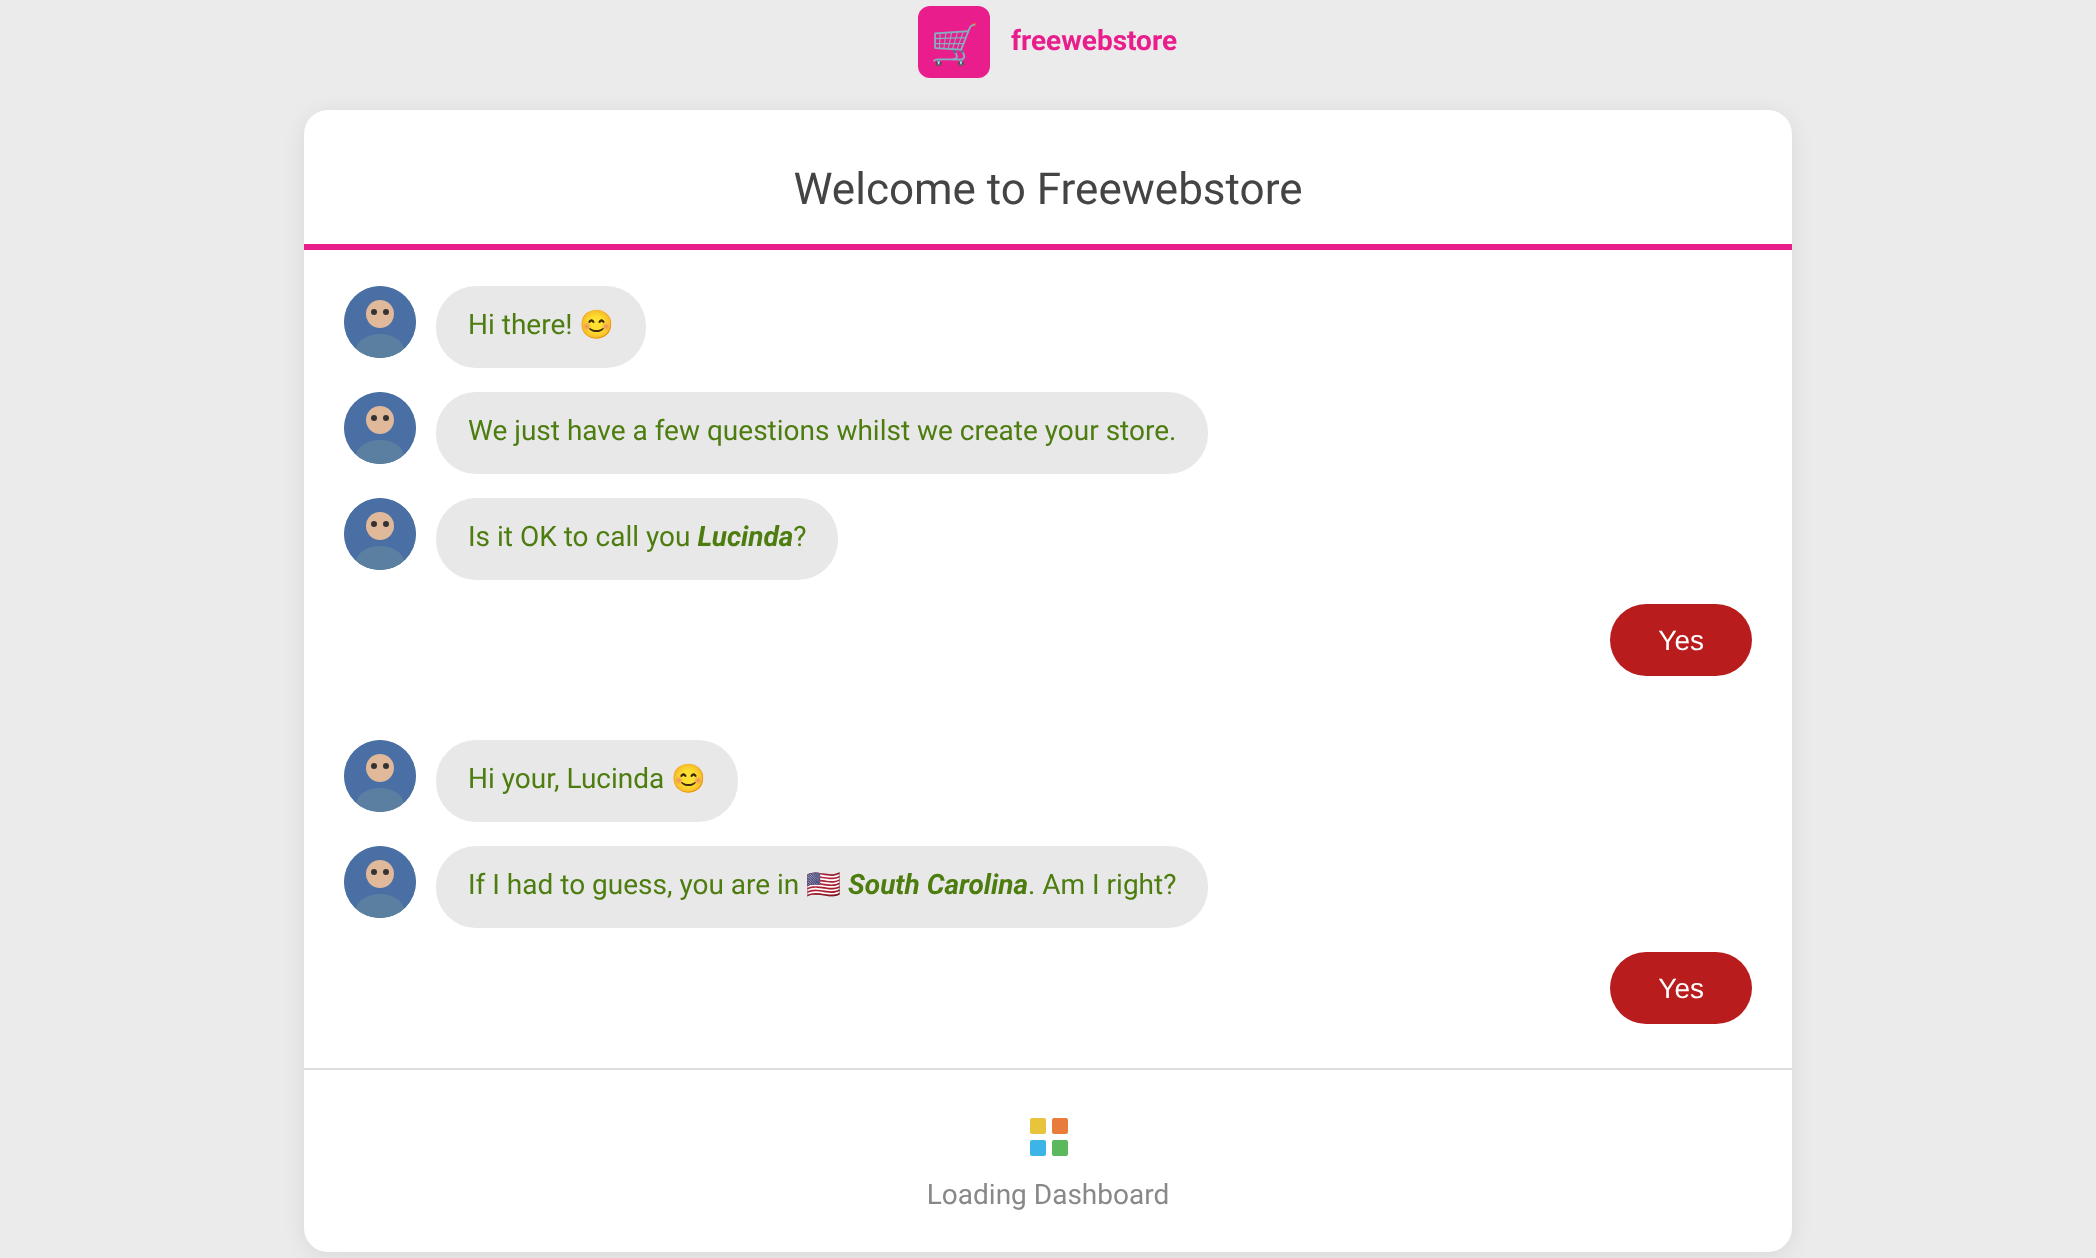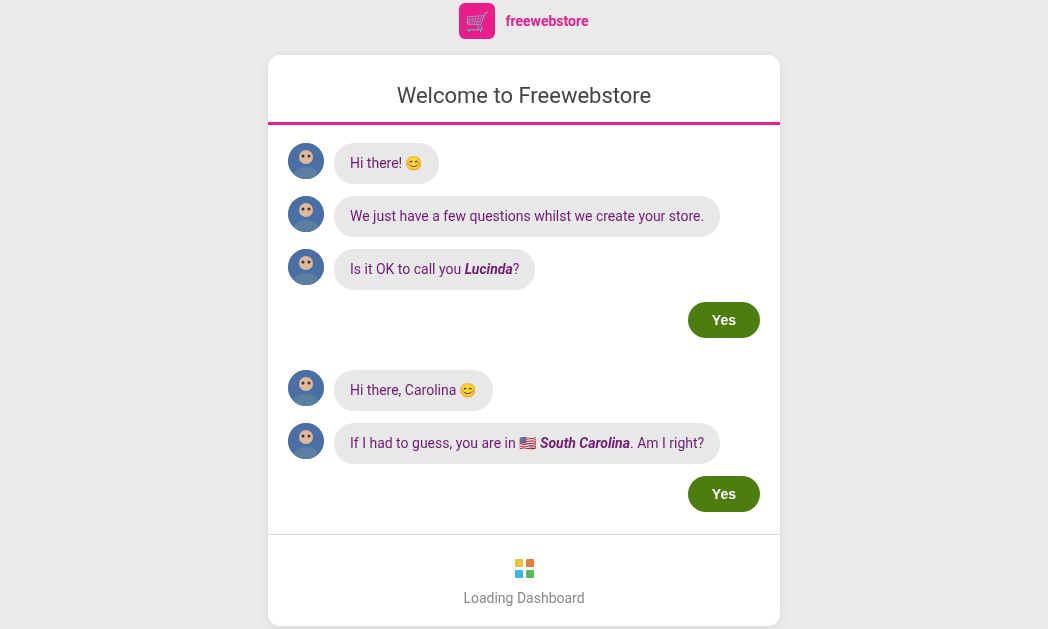--- a/index.html
+++ b/index.html
@@ -32,21 +32,21 @@
 
     .brand-name {
       font-size: 14px;
       font-weight: 700;
       color: #e91e8c;
     }
 
     .card {
       background: #fff;
       border-radius: 12px;
-      width: 512px;
+      width: 744px;
       min-height: 500px;
       overflow: hidden;
       box-shadow: 0 2px 12px rgba(0,0,0,0.08);
     }
 
     .card-title-bar {
       padding: 28px 20px 14px;
       text-align: center;
       border-bottom: 3px solid #e91e8c;
     }
@@ -90,38 +90,38 @@
     .avatar svg {
       width: 36px;
       height: 36px;
     }
 
     .bubble {
       background: #e8e8e8;
       border-radius: 20px;
       padding: 10px 16px;
       font-size: 14px;
-      color: #701a75;
+      color: #4d7c0f;
       max-width: 400px;
       line-height: 1.5;
     }
 
     .bubble .name-bold {
       font-weight: 700;
       font-style: italic;
     }
 
     .btn-yes {
-      background: #4d7c0f;
+      background: #b91c1c;
       color: #fff;
       border: none;
       border-radius: 20px;
       padding: 10px 24px;
       font-size: 14px;
-      font-weight: 700;
+      font-weight: 400;
       cursor: pointer;
       align-self: flex-end;
     }
 
     .divider {
       height: 1px;
       background: #ddd;
       margin: 4px 0;
     }
 
@@ -227,21 +227,21 @@
     <div class="chat-row">
       <div class="avatar">
         <svg viewBox="0 0 36 36" xmlns="http://www.w3.org/2000/svg">
           <circle cx="18" cy="18" r="18" fill="#4a6fa5"></circle>
           <circle cx="18" cy="14" r="7" fill="#e0b89a"></circle>
           <ellipse cx="18" cy="32" rx="12" ry="8" fill="#5a7fa0"></ellipse>
           <circle cx="15" cy="13" r="1.5" fill="#333"></circle>
           <circle cx="21" cy="13" r="1.5" fill="#333"></circle>
         </svg>
       </div>
-      <div class="bubble">Hi there, Carolina 😊</div>
+      <div class="bubble">Hi your, Lucinda 😊</div>
     </div>
 
     <div class="chat-row">
       <div class="avatar">
         <svg viewBox="0 0 36 36" xmlns="http://www.w3.org/2000/svg">
           <circle cx="18" cy="18" r="18" fill="#4a6fa5"></circle>
           <circle cx="18" cy="14" r="7" fill="#e0b89a"></circle>
           <ellipse cx="18" cy="32" rx="12" ry="8" fill="#5a7fa0"></ellipse>
           <circle cx="15" cy="13" r="1.5" fill="#333"></circle>
           <circle cx="21" cy="13" r="1.5" fill="#333"></circle>

